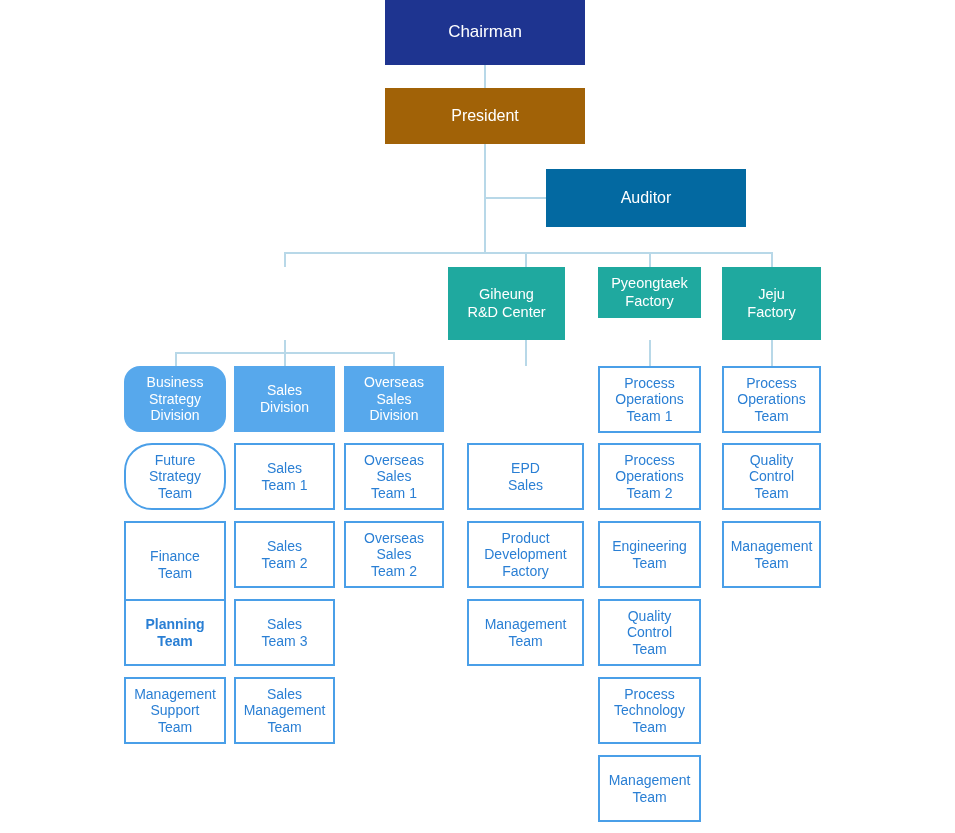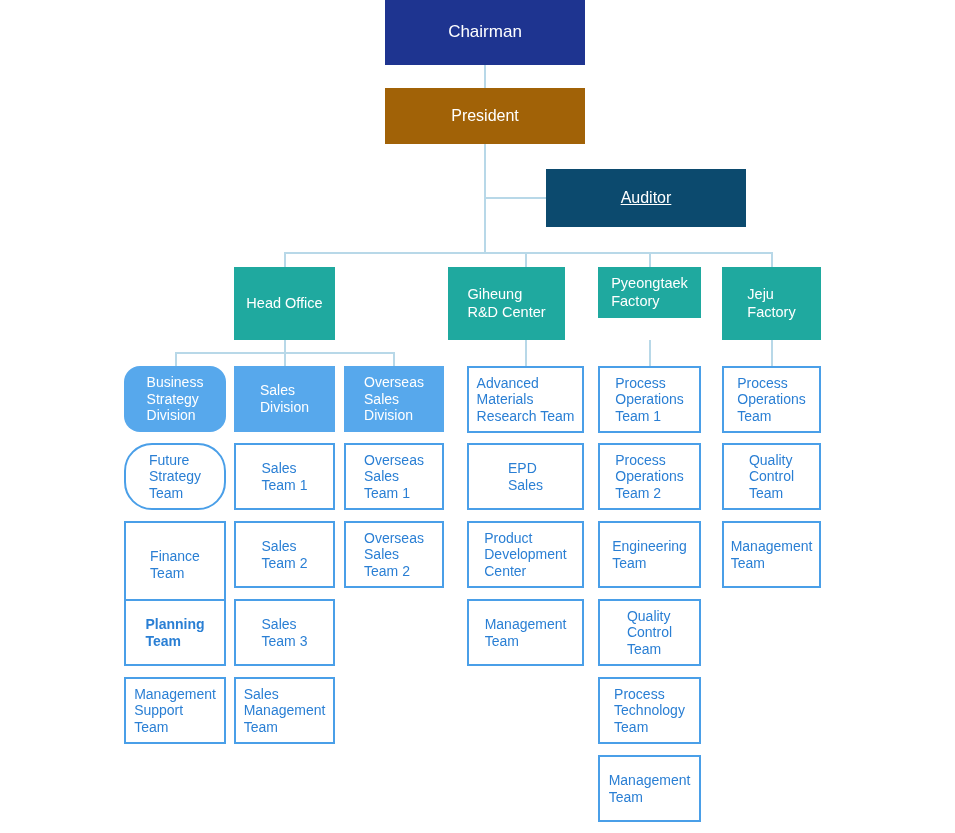--- a/index.html
+++ b/index.html
@@ -13,41 +13,40 @@
   #chart {
     position: relative;
     width: 955px;
     height: 833px;
   }
   .node {
     position: absolute;
     display: flex;
     align-items: center;
     justify-content: center;
-    text-align: left;
+    text-align: center;
     line-height: 1.18;
     white-space: pre-line;
     z-index: 2;
   }
   
   .node.chairman {
     background: #1e3490;
     color: #ffffff;
     font-size: 17px;
   }
   .node.president {
     background: #a16207;
     color: #ffffff;
     font-size: 16px;
   }
   .node.auditor {
-    background: #0c4a6e;
+    background: #0369a1;
     color: #ffffff;
     font-size: 16px;
-    text-decoration: underline;
   }
   
   .node.unit {
     background: #1fa99f;
     color: #ffffff;
     font-size: 14.5px;
   }
   
   .node.division {
     background: #57a8ec;
@@ -97,21 +96,20 @@
   <div class="ln v" style="left:525px; top:340px; height:26px;"></div>
   <div class="ln v" style="left:649px; top:340px; height:26px;"></div>
   <div class="ln v" style="left:771px; top:340px; height:26px;"></div>
 
   <div class="node chairman" style="left:385px; top:0px; width:200px; height:65px;">Chairman</div>
 
   <div class="node president" style="left:385px; top:88px; width:200px; height:56px;">President</div>
 
   <div class="node auditor" style="left:546px; top:169px; width:200px; height:58px;">Auditor</div>
 
-  <div class="node unit" style="left:234px; top:267px; width:101px; height:73px;">Head Office</div>
 
   <div class="node unit" style="left:448px; top:267px; width:117px; height:73px;">Giheung
 R&amp;D Center</div>
 
   <div class="node unit" style="left:598px; top:267px; width:103px; height:51px;">Pyeongtaek
 Factory</div>
 
   <div class="node unit" style="left:722px; top:267px; width:99px; height:73px;">Jeju
 Factory</div>
 
@@ -147,28 +145,25 @@
 Management
 Team</div>
 
   <div class="node team" style="left:344px; top:443px; width:100px; height:67px;">Overseas
 Sales
 Team 1</div>
   <div class="node team" style="left:344px; top:521px; width:100px; height:67px;">Overseas
 Sales
 Team 2</div>
 
-  <div class="node team" style="left:467px; top:366px; width:117px; height:67px;">Advanced
-Materials
-Research Team</div>
   <div class="node team" style="left:467px; top:443px; width:117px; height:67px;">EPD
 Sales</div>
   <div class="node team" style="left:467px; top:521px; width:117px; height:67px;">Product
 Development
-Center</div>
+Factory</div>
   <div class="node team" style="left:467px; top:599px; width:117px; height:67px;">Management
 Team</div>
 
   <div class="node team" style="left:598px; top:366px; width:103px; height:67px;">Process
 Operations
 Team 1</div>
   <div class="node team" style="left:598px; top:443px; width:103px; height:67px;">Process
 Operations
 Team 2</div>
   <div class="node team" style="left:598px; top:521px; width:103px; height:67px;">Engineering

